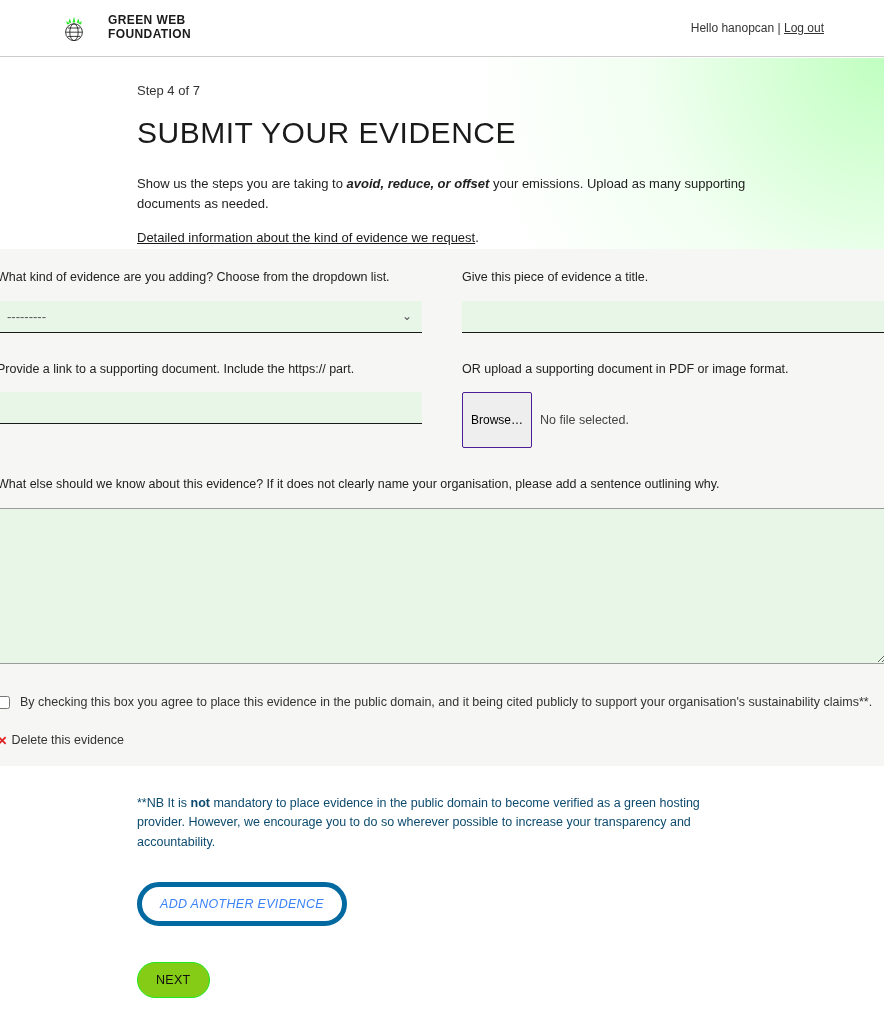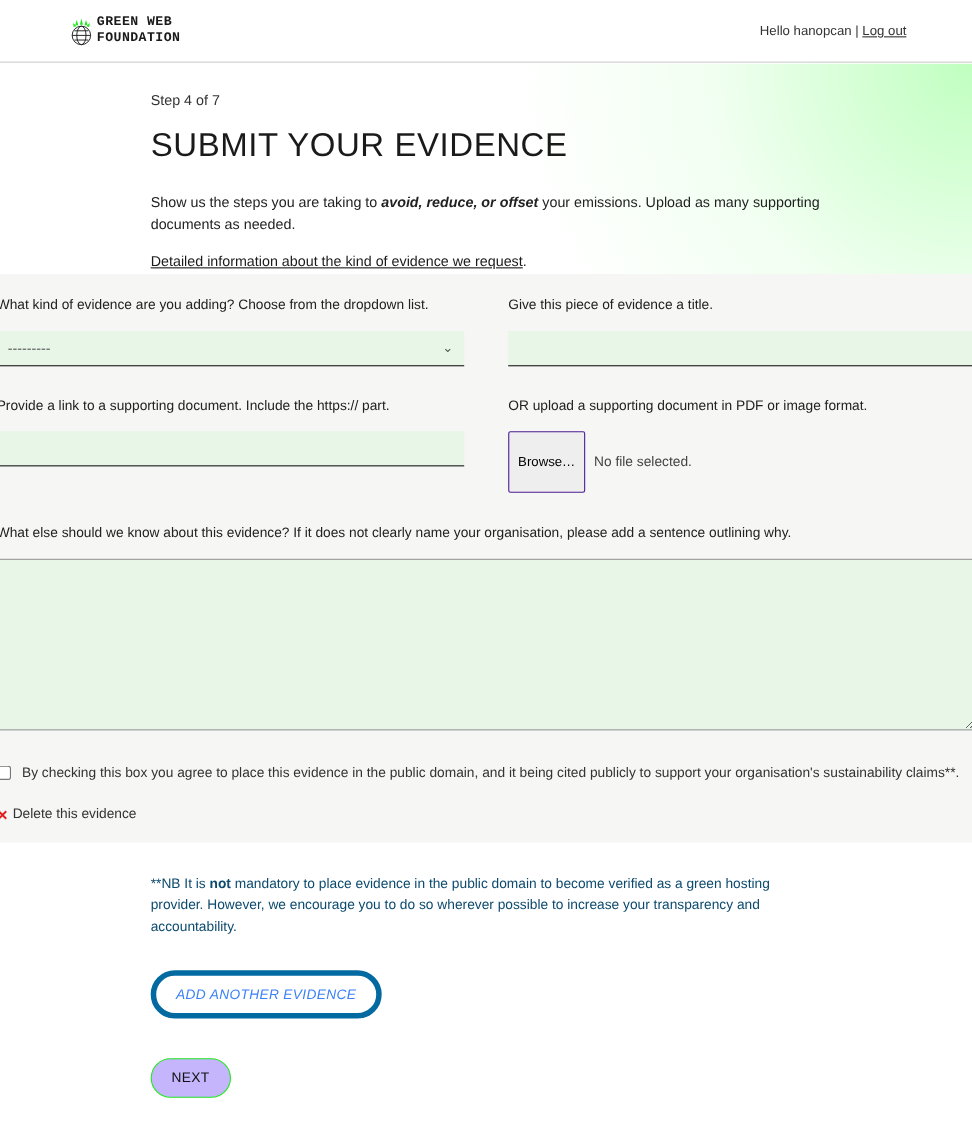--- a/index.html
+++ b/index.html
@@ -22,21 +22,21 @@
 }
 .header {
   display: flex;
   justify-content: space-between;
   align-items: center;
   padding: 14px 60px 14px 60px;
   border-bottom: 1px solid #ccc;
   position: relative;
   z-index: 2;
 }
-.logo-wrap { display: flex; align-items: center; gap: 0; font-family: Liberation Mono, monospace; }
+.logo-wrap { display: flex; align-items: center; gap: 20px; }
 .logo-icon { width: 28px; height: 28px; }
 .logo-text { font-size: 12px; font-weight: 600; letter-spacing: 0.4px; line-height: 1.15;}
 .header-right { font-size: 12px; color: #333; }
 .header-right a { color: #333; text-decoration: underline; cursor: pointer; }
 .content { max-width: 610px; margin: 0 auto; padding: 26px 0 0 0; position: relative; z-index: 1;}
 .step { font-size: 13px; margin-bottom: 18px; color: #333;}
 h1 { font-size: 30px; font-weight: 400; letter-spacing: 0.5px; margin-bottom: 24px;}
 .intro { font-size: 13px; line-height: 1.55; margin-bottom: 16px; color: #222;}
 .intro em { font-style: italic; font-weight: bold; }
 .link-underline { text-decoration: underline; color: #1a1a1a; cursor: pointer; display: inline-block; margin-bottom: 4px; font-size: 13px;}
@@ -92,21 +92,21 @@
 .btn {
   border-radius: 22px;
   padding: 10px 18px;
   font-size: 12.5px;
   font-weight: 500;
   cursor: pointer;
   display: inline-block;
   letter-spacing: 0.3px;
 }
 .btn-outline { background: #fff; border: 5px solid #0369a1; color: #3b82f6; font-style: italic; }
-.btn-green { background: #c4b5fd; border: 1px solid #1fe81f; color: #111; }
+.btn-green { background: #84cc16; border: 1px solid #1fe81f; color: #111; }
 .btn-row { margin-top: 36px; display: flex; gap: 8px; flex-wrap: wrap;}
 .btn-row-first { margin-bottom: 12px; }
 .wrapper { padding-bottom: 40px; }
 </style>
 </head>
 <body>
 
 <div class="bg-gradient"></div>
 
 <div class="header">

